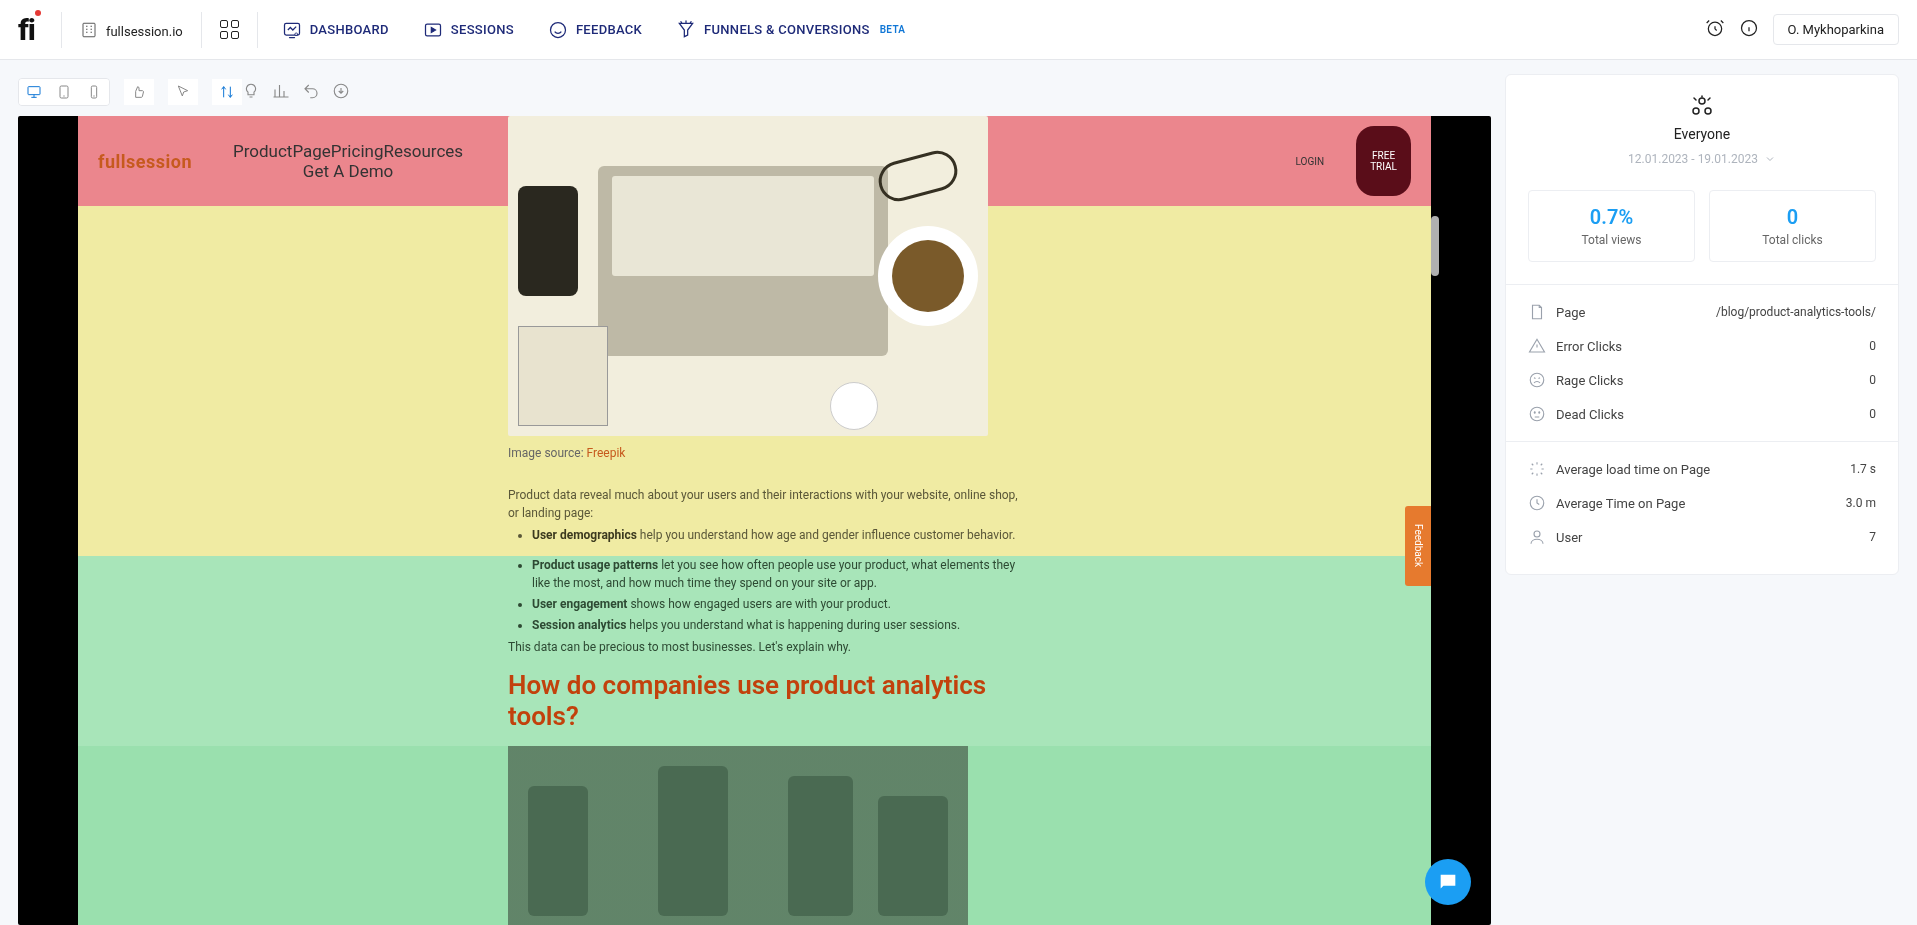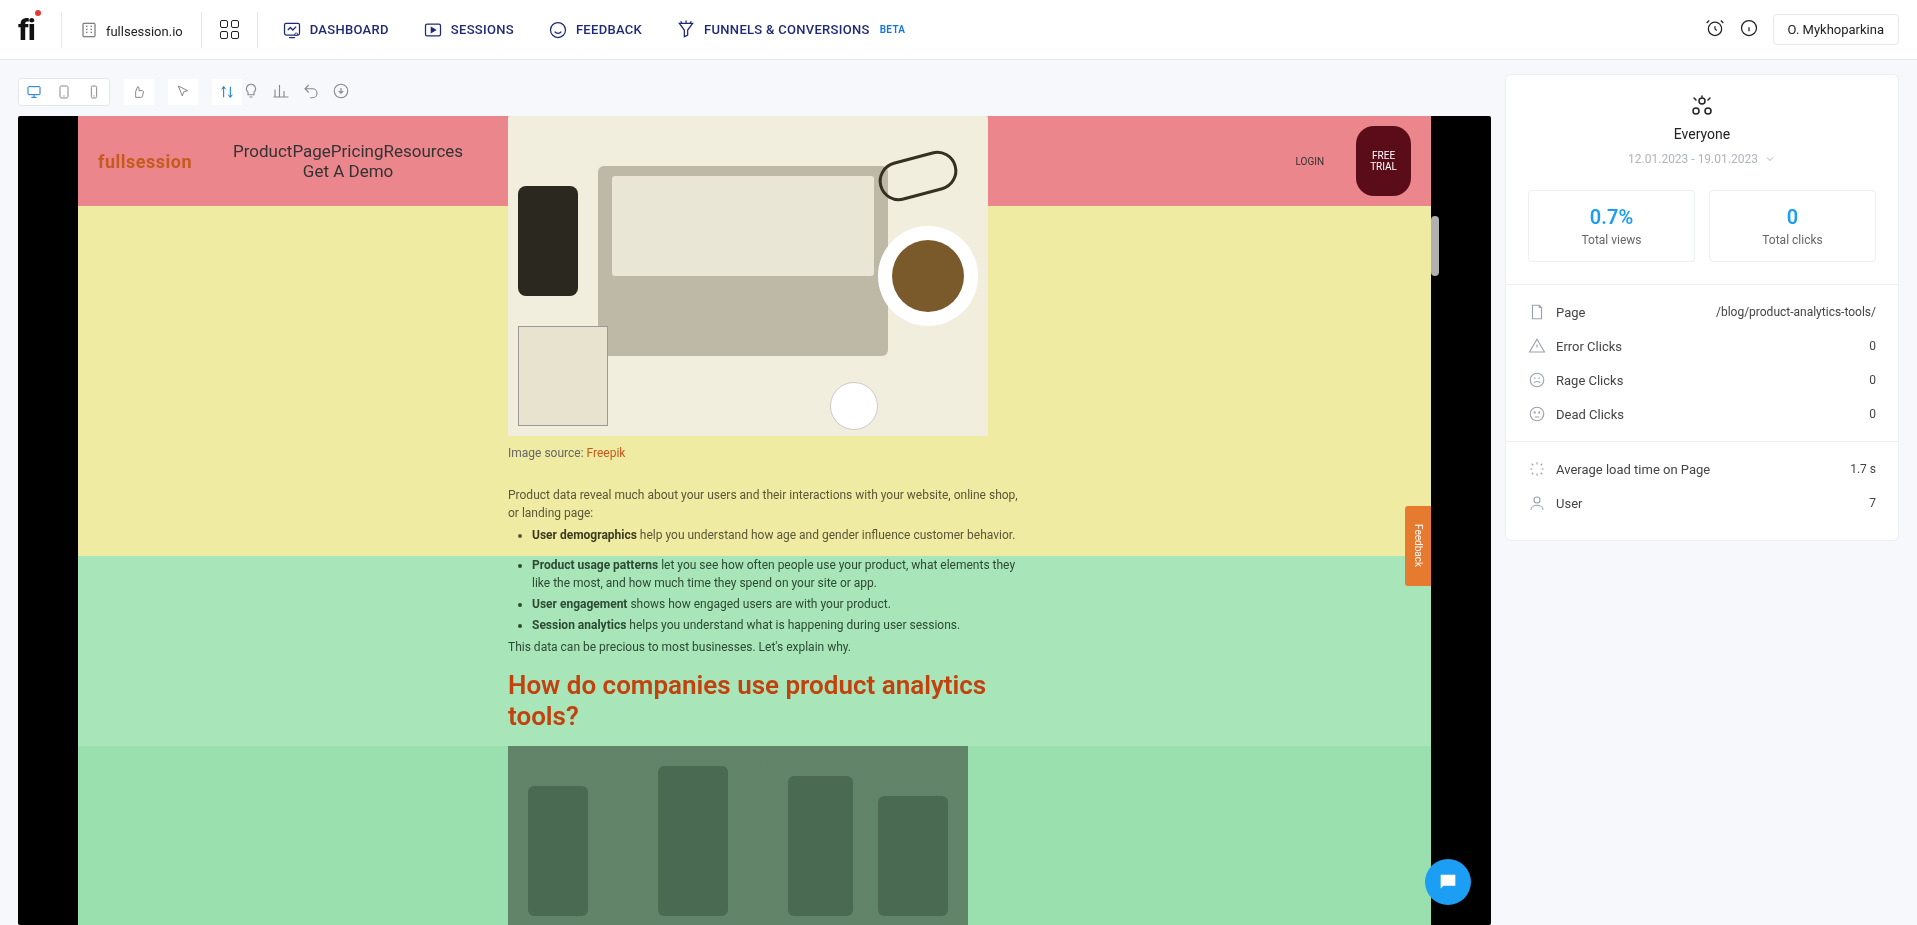--- a/index.html
+++ b/index.html
@@ -364,20 +364,30 @@
             <svg viewBox="0 0 24 24">
               <path d="M12 3v3M12 18v3M5 5l2 2M17 17l2 2M3 12h3M18 12h3M5 19l2-2M17 7l2-2"></path>
             </svg>
             <span>Average load time on Page</span>
           </div>
         <div class="val">1.7 s</div>
       </div>
       <div class="stat-row">
         <div class="lbl">
             <svg viewBox="0 0 24 24">
+              <circle cx="12" cy="12" r="9"></circle>
+              <path d="M12 7v5l3 2"></path>
+            </svg>
+            <span>Average Time on Page</span>
+          </div>
+        <div class="val">3.0 m</div>
+      </div>
+      <div class="stat-row">
+        <div class="lbl">
+            <svg viewBox="0 0 24 24">
               <circle cx="12" cy="8" r="4"></circle>
               <path d="M4 21c0-4 4-6 8-6s8 2 8 6"></path>
             </svg>
             <span>User</span>
           </div>
         <div class="val">7</div>
       </div>
     </div>
   </div>
 </div>

